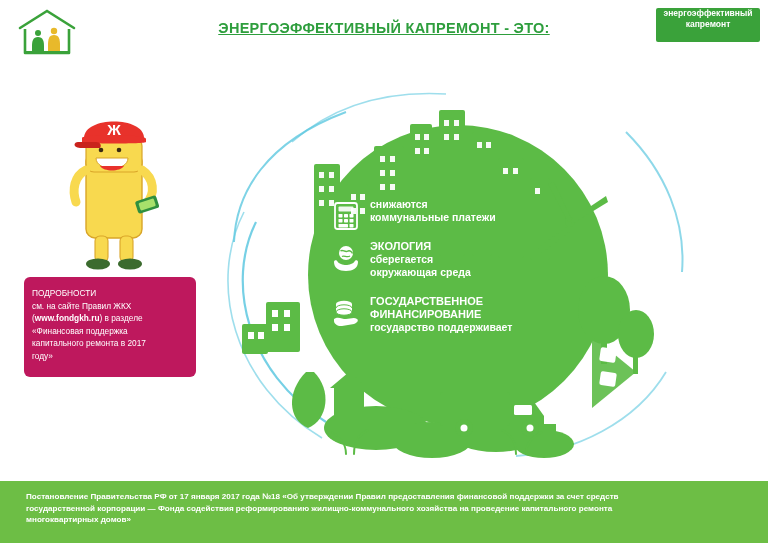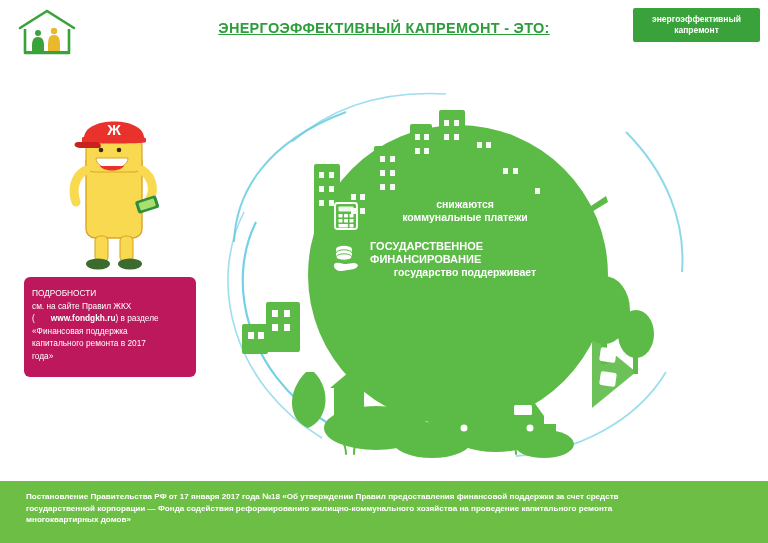--- a/index.html
+++ b/index.html
@@ -26,31 +26,30 @@
     font-weight: bold;
     color: #2e9e3d;
     letter-spacing: 0.3px;
     text-decoration: underline;
   }
 
   #corner-badge {
     position: absolute;
     top: 8px;
     right: 8px;
-    width: 127px;
+    width: 104px;
     height: 34px;
     background: #3aa23a;
     border-radius: 2px;
     color: #ffffff;
     font-size: 8.5px;
     font-weight: bold;
     line-height: 11px;
     text-align: center;
     display: flex;
-    align-items: center;
     justify-content: center;
     padding: 0 4px;
     box-sizing: border-box;
   }
 
   
   #logo {
     position: absolute;
     top: 8px;
     left: 16px;
@@ -77,21 +76,21 @@
     background: #be185d;
     border-radius: 6px;
     color: #ffffff;
     font-size: 8.3px;
     line-height: 12.6px;
     text-align: left;
     padding: 10px 8px 0 8px;
     box-sizing: border-box;
   }
   #info-box .ttl { display:block; }
-  #info-box .lnk { color:#ffffff; font-weight:bold; text-decoration:none;padding-left:16px; }
+  #info-box .lnk { color:#ffffff; font-weight:bold; text-decoration:none; }
 
   
   #circle-scene {
     position: absolute;
     left: 196px;
     top: 72px;
     width: 560px;
     height: 400px;
   }
 
@@ -120,21 +119,20 @@
     font-weight: bold;
     color: #ffffff;
     line-height: 13px;
   }
   .benefit .b-text {
     display: block;
     font-size: 10.5px;
     font-weight: bold;
     color: #ffffff;
     line-height: 13px;
-    text-align: center;
   }
   .benefit.b3 { margin-top: 14px; }
 
   
   #footer {
     position: absolute;
     left: 0;
     bottom: 0;
     width: 768px;
     height: 62px;
@@ -198,21 +196,21 @@
     <ellipse cx="70" cy="166" rx="12" ry="5.5" fill="#3b6b2e"></ellipse>
   </svg>
 </div>
 
 <div id="info-box">
   <span class="ttl">ПОДРОБНОСТИ</span>
   <span class="ttl">см. на сайте Правил ЖКХ</span>
   <span class="ttl"><span>(</span><a class="lnk" href="#">www.fondgkh.ru</a><span>) в разделе</span></span>
   <span class="ttl">«Финансовая поддержка</span>
   <span class="ttl">капитального ремонта в 2017</span>
-  <span class="ttl">года»</span>
+  <span class="ttl">году»</span>
 </div>
 
 <div id="circle-scene">
   <svg width="560" height="400" viewBox="0 0 560 400">
 
     <path d="M60 150 C30 210 50 300 130 350" fill="none" stroke="#5ec8e0" stroke-width="2.2" opacity="0.85"></path>
     <path d="M48 140 C12 210 36 312 126 366" fill="none" stroke="#5ec8e0" stroke-width="1.6" opacity="0.6"></path>
     <path d="M150 40 C70 70 40 120 38 170" fill="none" stroke="#5ec8e0" stroke-width="2" opacity="0.8"></path>
     <path d="M250 22 C180 18 130 40 96 70" fill="none" stroke="#5ec8e0" stroke-width="1.6" opacity="0.6"></path>
     <path d="M430 60 C470 100 490 150 486 200" fill="none" stroke="#5ec8e0" stroke-width="2" opacity="0.7"></path>
@@ -346,20 +344,33 @@
           <rect x="19.5" y="19" width="4" height="3.4" rx="0.6"></rect>
           <rect x="8.5" y="24" width="9.5" height="3.4" rx="0.6"></rect>
           <rect x="19.5" y="24" width="4" height="3.4" rx="0.6"></rect>
         </g>
       </svg>
     </span>
     <span class="b-text">снижаются</span>
     <span class="b-text">коммунальные платежи</span>
   </div>
 
+  <div class="benefit b2">
+    <span class="b-icon">
+      <svg width="32" height="32" viewBox="0 0 32 32">
+        <circle cx="16" cy="11" r="7" fill="#ffffff"></circle>
+        <path d="M10.5 9 C13 7 15 11 18 9 C20 8 22 10 22.5 11.5" fill="none" stroke="#5cbb46" stroke-width="1.4"></path>
+        <path d="M12 14.5 C14 13 17 16 20 14" fill="none" stroke="#5cbb46" stroke-width="1.4"></path>
+        <path d="M4 20 C4 26 9 29 16 29 C23 29 28 26 28 20 C28 18 25.5 17.5 24.5 19.5 C23.5 21.5 19 23 16 23 C13 23 8.5 21.5 7.5 19.5 C6.5 17.5 4 18 4 20 Z" fill="#ffffff"></path>
+      </svg>
+    </span>
+    <span class="b-title">ЭКОЛОГИЯ</span>
+    <span class="b-text">сберегается</span>
+    <span class="b-text">окружающая среда</span>
+  </div>
 
   <div class="benefit b3">
     <span class="b-icon">
       <svg width="32" height="32" viewBox="0 0 32 32">
         <ellipse cx="14" cy="7" rx="8" ry="3.2" fill="#ffffff"></ellipse>
         <rect x="6" y="7" width="16" height="4" fill="#ffffff"></rect>
         <ellipse cx="14" cy="11" rx="8" ry="3.2" fill="#ffffff" stroke="#5cbb46" stroke-width="1"></ellipse>
         <rect x="6" y="11" width="16" height="4" fill="#ffffff"></rect>
         <ellipse cx="14" cy="15" rx="8" ry="3.2" fill="#ffffff" stroke="#5cbb46" stroke-width="1"></ellipse>
         <path d="M4 22 C8 19 12 22 16 22 C20 22 24 20 27 22 C29 23.5 27 26 24 27 L12 29 C8 29.5 4 27 4 24 Z" fill="#ffffff"></path>

